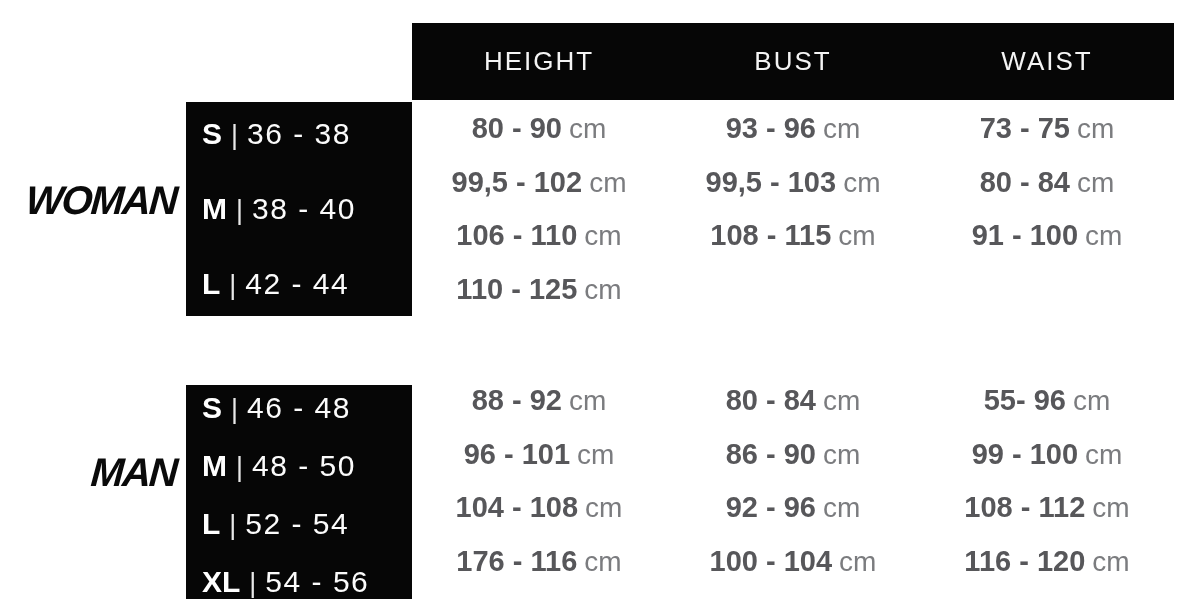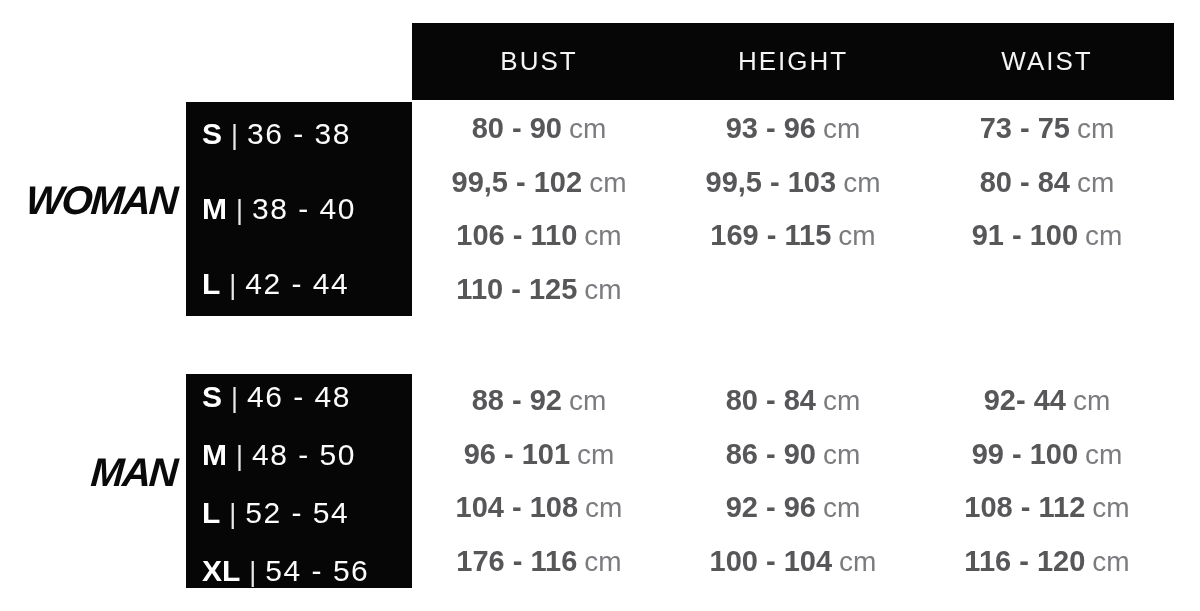--- a/index.html
+++ b/index.html
@@ -31,21 +31,21 @@
     color:#0a0a0a; transform:translateY(-9px) skewX(-4deg); white-space:nowrap;
   }
 
   
   .size-box {
     position:absolute; left:186px; width:226px; height:214px;
     background:#060606; display:flex; flex-direction:column;
     justify-content:space-around; box-sizing:border-box; padding:8px 0 8px 16px;gap:28px;
   }
   .size-box.woman { top:102px; }
-  .size-box.man   { top:374px; }
+  .size-box.man   { top:385px; }
   .size-row { color:#ffffff; font-size:30px; white-space:nowrap; line-height:1; }
   .size-letter { font-weight:700; }
   .size-sep { font-weight:400; color:#e9e9e9; margin:0 9px; font-size:27px; }
   .size-range { font-weight:400; color:#fbfbfb; letter-spacing:1.5px; }
 
   
   .values-grid {
     position:absolute; left:412px; width:762px; height:214px;
     display:grid; grid-template-columns:1fr 1fr 1fr; grid-auto-rows:1fr;
     align-items:center;
@@ -55,22 +55,22 @@
   .value-cell { text-align:center; white-space:nowrap; line-height:1; }
   .num  { font-weight:700; color:#57575a; font-size:29px; }
   .unit { font-weight:400; color:#7b7c7f; font-size:28px; margin-left:7px; }
 </style>
 </head>
 <body>
 
 <div class="sheet">
 
   <div class="header-bar">
+    <div class="header-cell">HEIGHT</div>
     <div class="header-cell">BUST</div>
-    <div class="header-cell">HEIGHT</div>
     <div class="header-cell">WAIST</div>
   </div>
 
   <div class="side-label woman">
     <span class="lbl">WOMAN</span>
   </div>
 
   <div class="size-box woman">
     <div class="size-row">
       <span class="size-letter">S</span><span class="size-sep">|</span><span class="size-range">36 - 38</span>
@@ -84,21 +84,21 @@
   </div>
 
   <div class="values-grid woman">
     <div class="value-cell"><span class="num">80 - 90</span><span class="unit">cm</span></div>
     <div class="value-cell"><span class="num">93 - 96</span><span class="unit">cm</span></div>
     <div class="value-cell"><span class="num">73 - 75</span><span class="unit">cm</span></div>
     <div class="value-cell"><span class="num">99,5 - 102</span><span class="unit">cm</span></div>
     <div class="value-cell"><span class="num">99,5 - 103</span><span class="unit">cm</span></div>
     <div class="value-cell"><span class="num">80 - 84</span><span class="unit">cm</span></div>
     <div class="value-cell"><span class="num">106 - 110</span><span class="unit">cm</span></div>
-    <div class="value-cell"><span class="num">169 - 115</span><span class="unit">cm</span></div>
+    <div class="value-cell"><span class="num">108 - 115</span><span class="unit">cm</span></div>
     <div class="value-cell"><span class="num">91 - 100</span><span class="unit">cm</span></div>
     <div class="value-cell"><span class="num">110 - 125</span><span class="unit">cm</span></div>
   </div>
 
   <div class="side-label man">
     <span class="lbl">MAN</span>
   </div>
 
   <div class="size-box man">
     <div class="size-row">
@@ -111,21 +111,21 @@
       <span class="size-letter">L</span><span class="size-sep">|</span><span class="size-range">52 - 54</span>
     </div>
     <div class="size-row">
       <span class="size-letter">XL</span><span class="size-sep">|</span><span class="size-range">54 - 56</span>
     </div>
   </div>
 
   <div class="values-grid man">
     <div class="value-cell"><span class="num">88 - 92</span><span class="unit">cm</span></div>
     <div class="value-cell"><span class="num">80 - 84</span><span class="unit">cm</span></div>
-    <div class="value-cell"><span class="num">92- 44</span><span class="unit">cm</span></div>
+    <div class="value-cell"><span class="num">55- 96</span><span class="unit">cm</span></div>
     <div class="value-cell"><span class="num">96 - 101</span><span class="unit">cm</span></div>
     <div class="value-cell"><span class="num">86 - 90</span><span class="unit">cm</span></div>
     <div class="value-cell"><span class="num">99 - 100</span><span class="unit">cm</span></div>
     <div class="value-cell"><span class="num">104 - 108</span><span class="unit">cm</span></div>
     <div class="value-cell"><span class="num">92 - 96</span><span class="unit">cm</span></div>
     <div class="value-cell"><span class="num">108 - 112</span><span class="unit">cm</span></div>
     <div class="value-cell"><span class="num">176 - 116</span><span class="unit">cm</span></div>
     <div class="value-cell"><span class="num">100 - 104</span><span class="unit">cm</span></div>
     <div class="value-cell"><span class="num">116 - 120</span><span class="unit">cm</span></div>
   </div>

